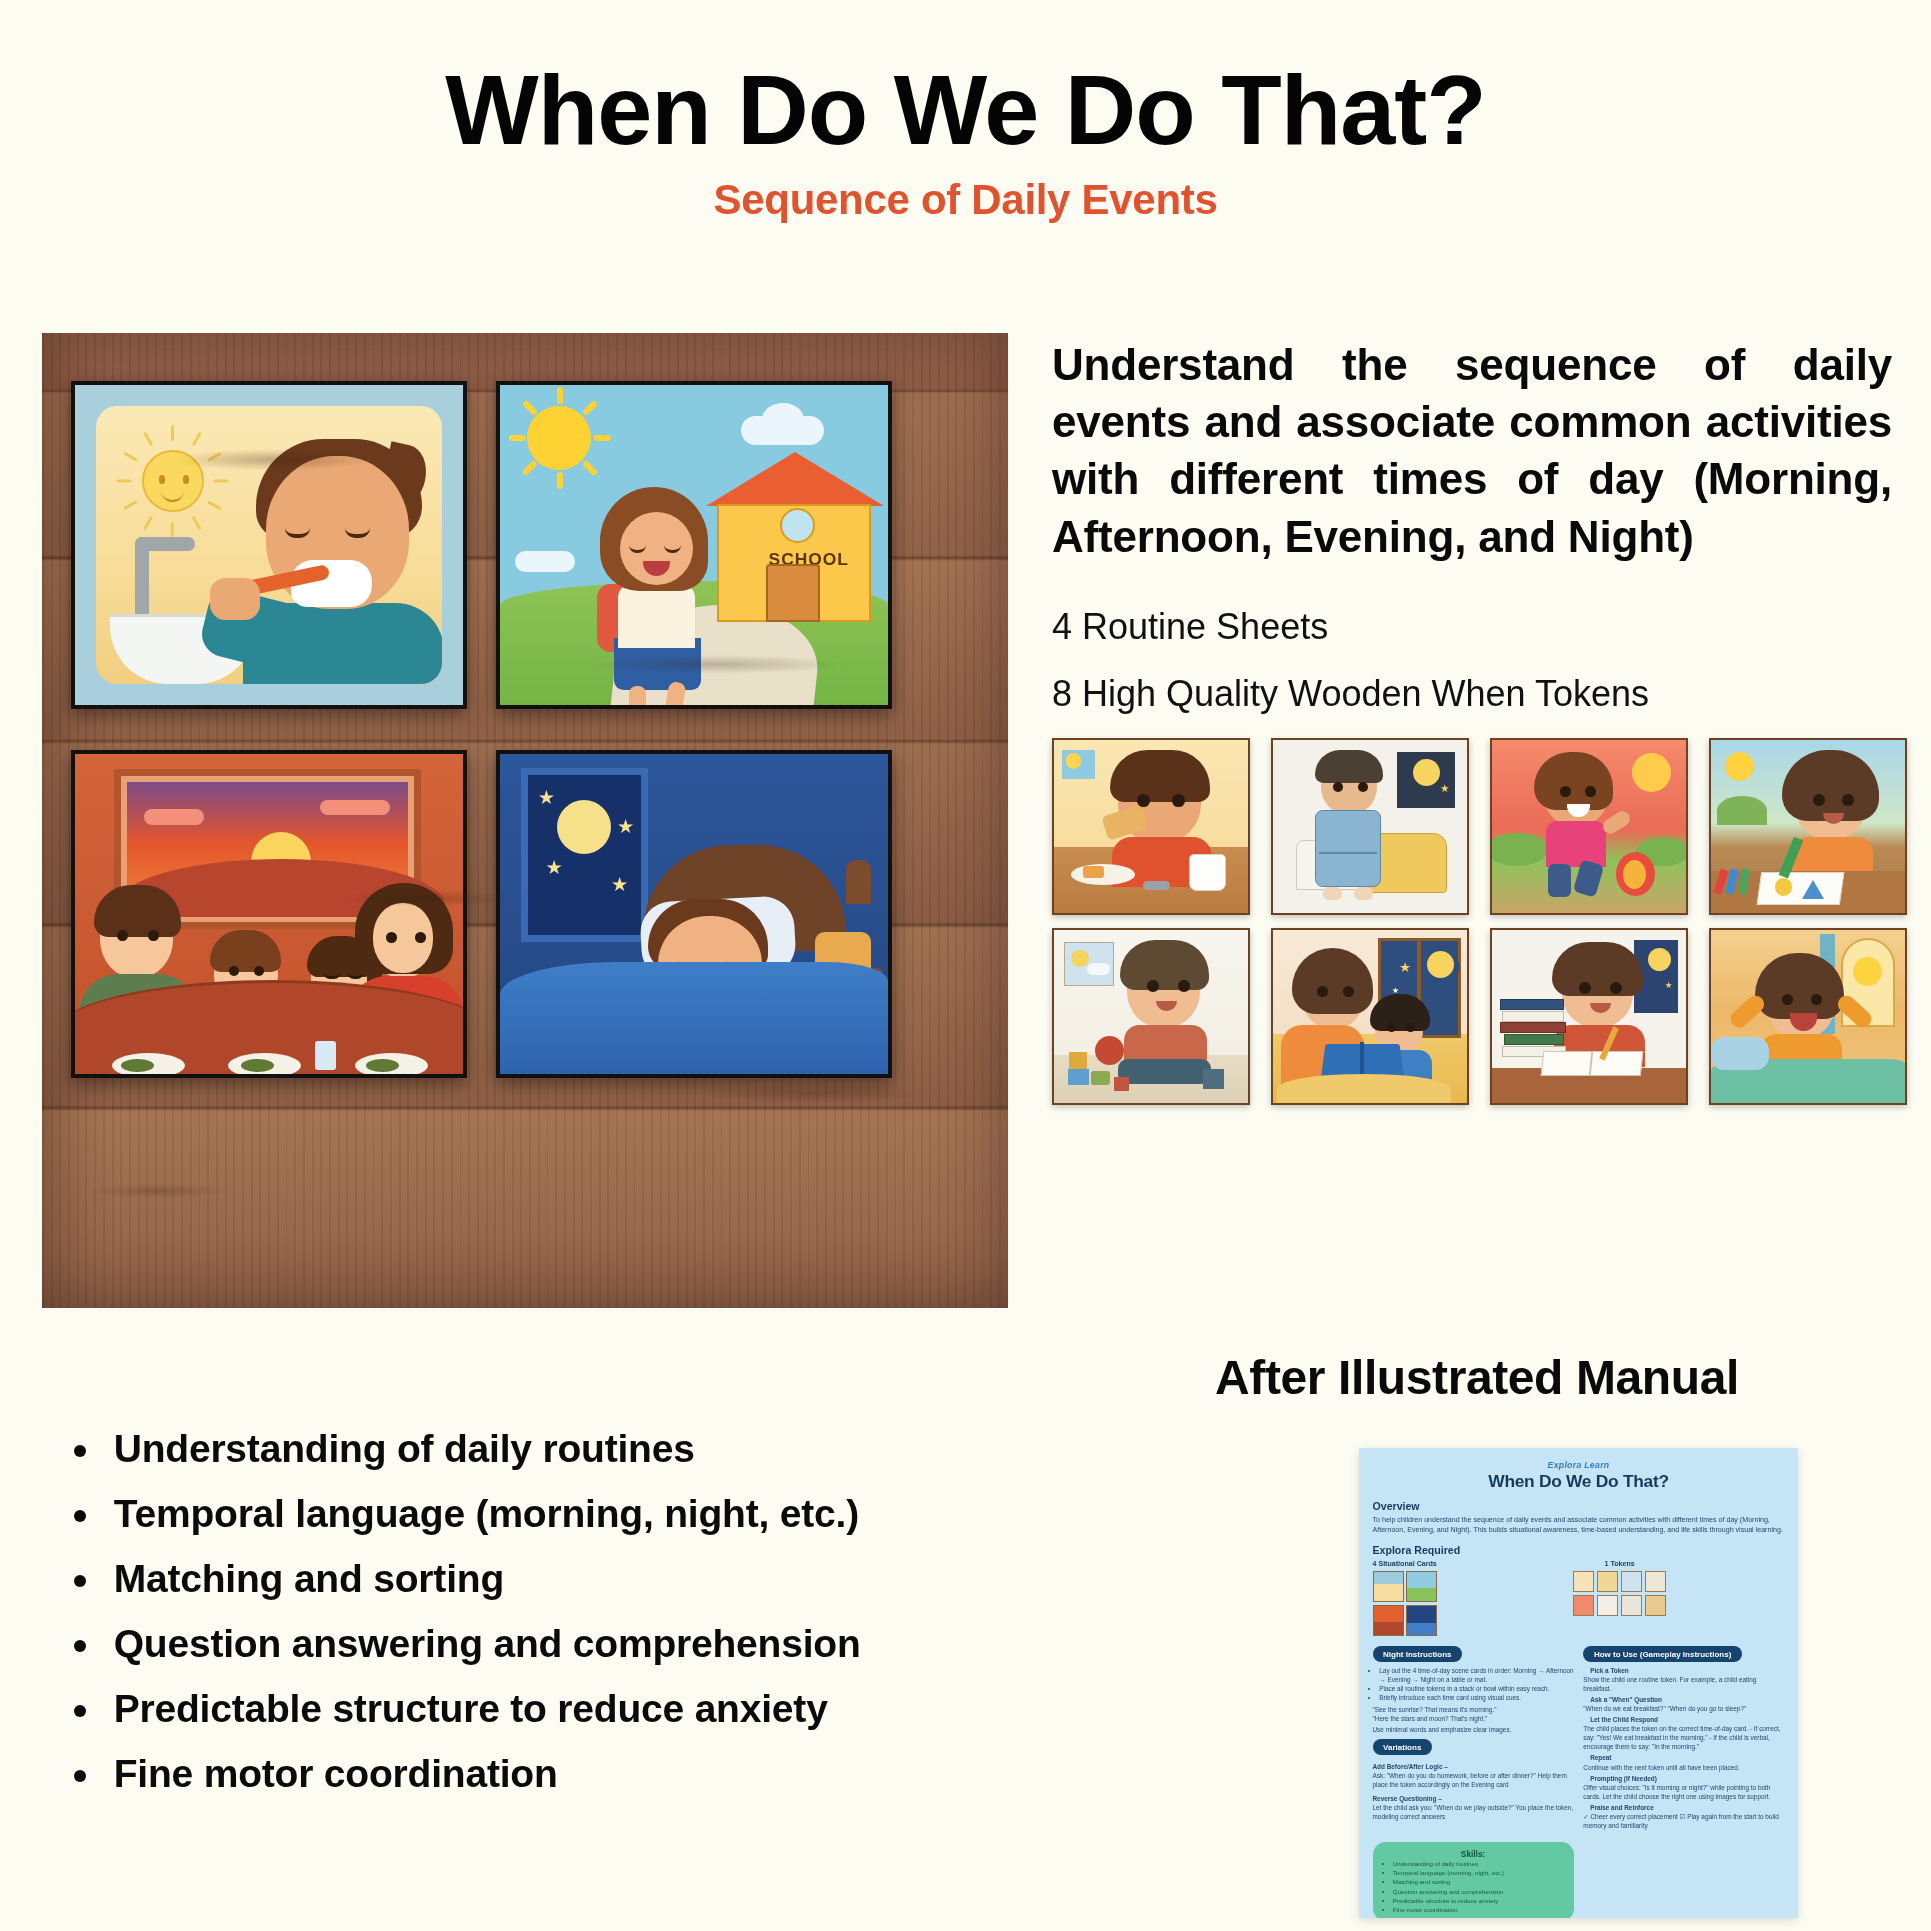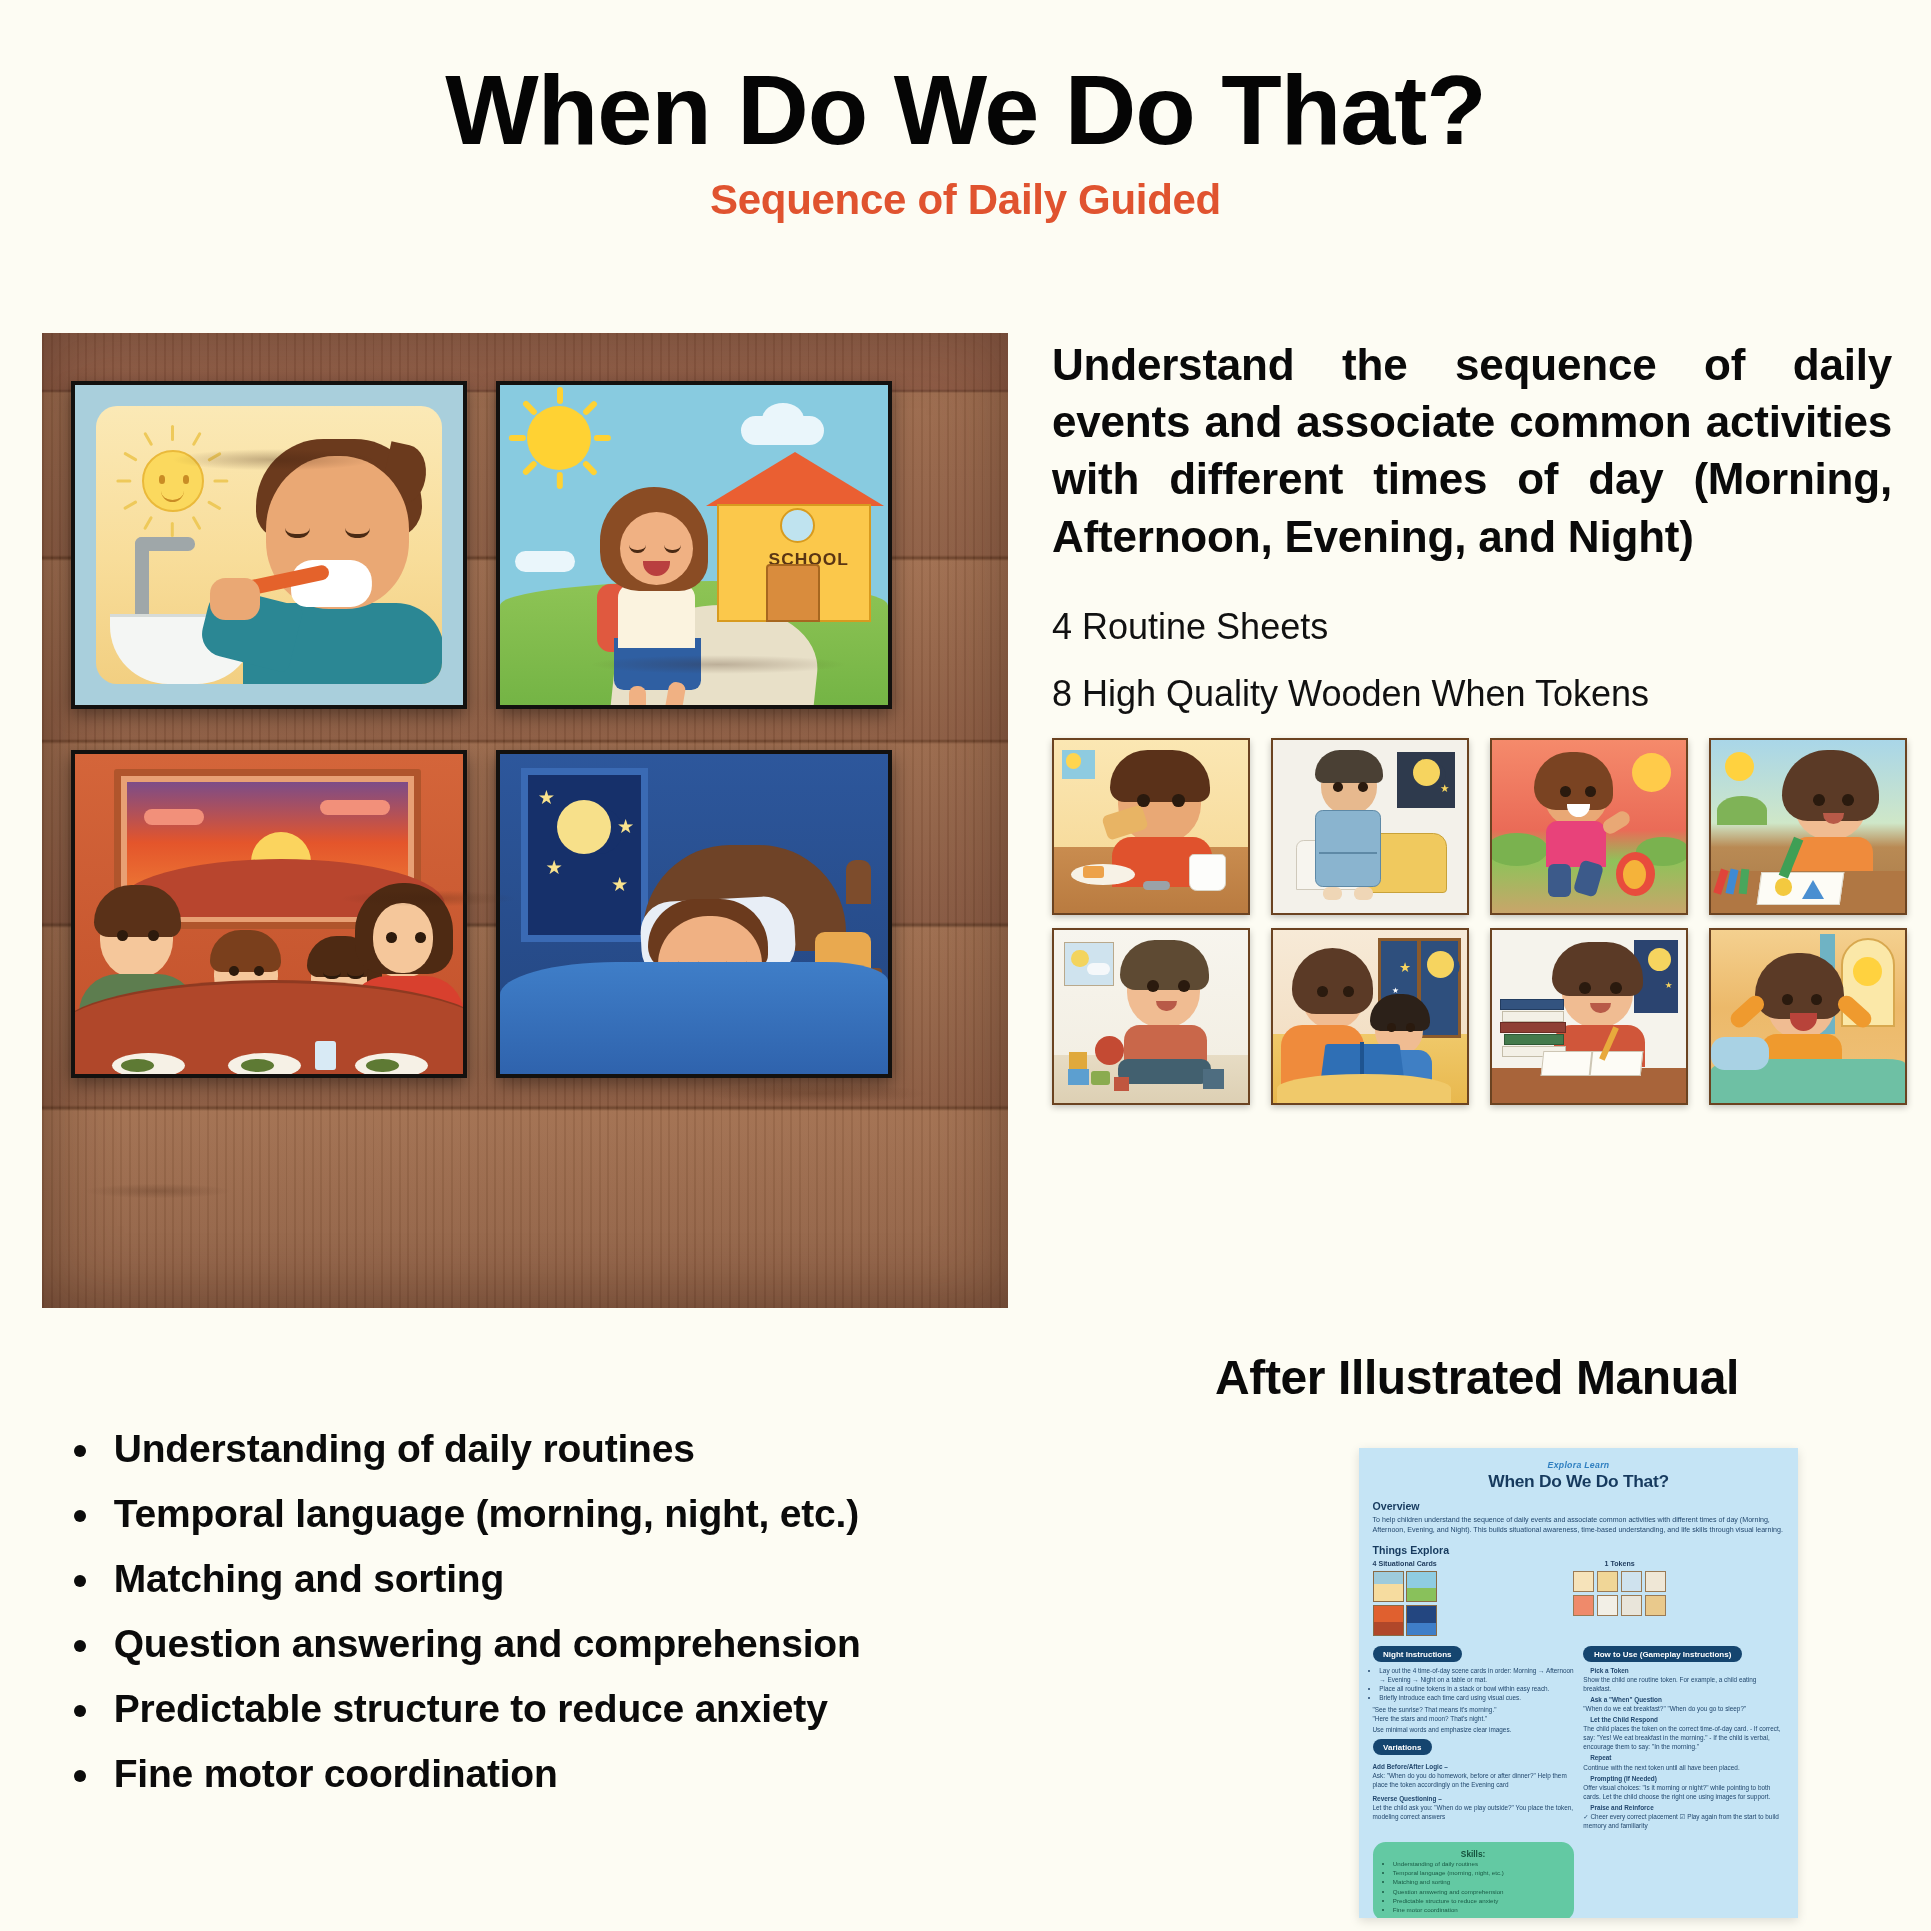--- a/index.html
+++ b/index.html
@@ -333,21 +333,21 @@
     margin-left: 44px; padding-left: 9.7px; letter-spacing:-0.2px;
   }
 </style>
 </head>
 <body>
 
 <div class="stage">
 
   <div class="header">
     <div class="main-title">When Do We Do That?</div>
-    <div class="sub-title">Sequence of Daily Guided</div>
+    <div class="sub-title">Sequence of Daily Events</div>
   </div>
 
   <div class="wood-board">
 
     <div class="card card-a sc-morning">
       <div class="inner">
         <div class="sun-rays">
           <i style="transform:rotate(0deg)"></i>
             <i style="transform:rotate(30deg)"></i>
           <i style="transform:rotate(60deg)"></i>
@@ -652,21 +652,21 @@
 
   <div class="manual-title">After Illustrated Manual</div>
 
   <div class="manual">
     <div class="m-brand">Explora Learn</div>
     <div class="m-title">When Do We Do That?</div>
 
     <div class="m-h">Overview</div>
     <div class="m-p">To help children understand the sequence of daily events and associate common activities with different times of day (Morning, Afternoon, Evening, and Night). This builds situational awareness, time-based understanding, and life skills through visual learning.</div>
 
-    <div class="m-h">Things Explora</div>
+    <div class="m-h">Explora Required</div>
 
     <div style="display:flex; gap:17.4px;">
       <div style="flex:0 0 auto;">
         <div class="m-sub">4 Situational Cards</div>
         <div class="m-cardrow">
           <div class="m-mini" style="background:linear-gradient(180deg,#9ecbdc 0 40%,#f6dc9f 40% 100%);"></div>
           <div class="m-mini" style="background:linear-gradient(180deg,#8fcce2 0 55%,#89c15b 55% 100%);"></div>
         </div>
         <div class="m-cardrow">
           <div class="m-mini" style="background:linear-gradient(180deg,#e0602f 0 55%,#b0472a 55% 100%);"></div>

